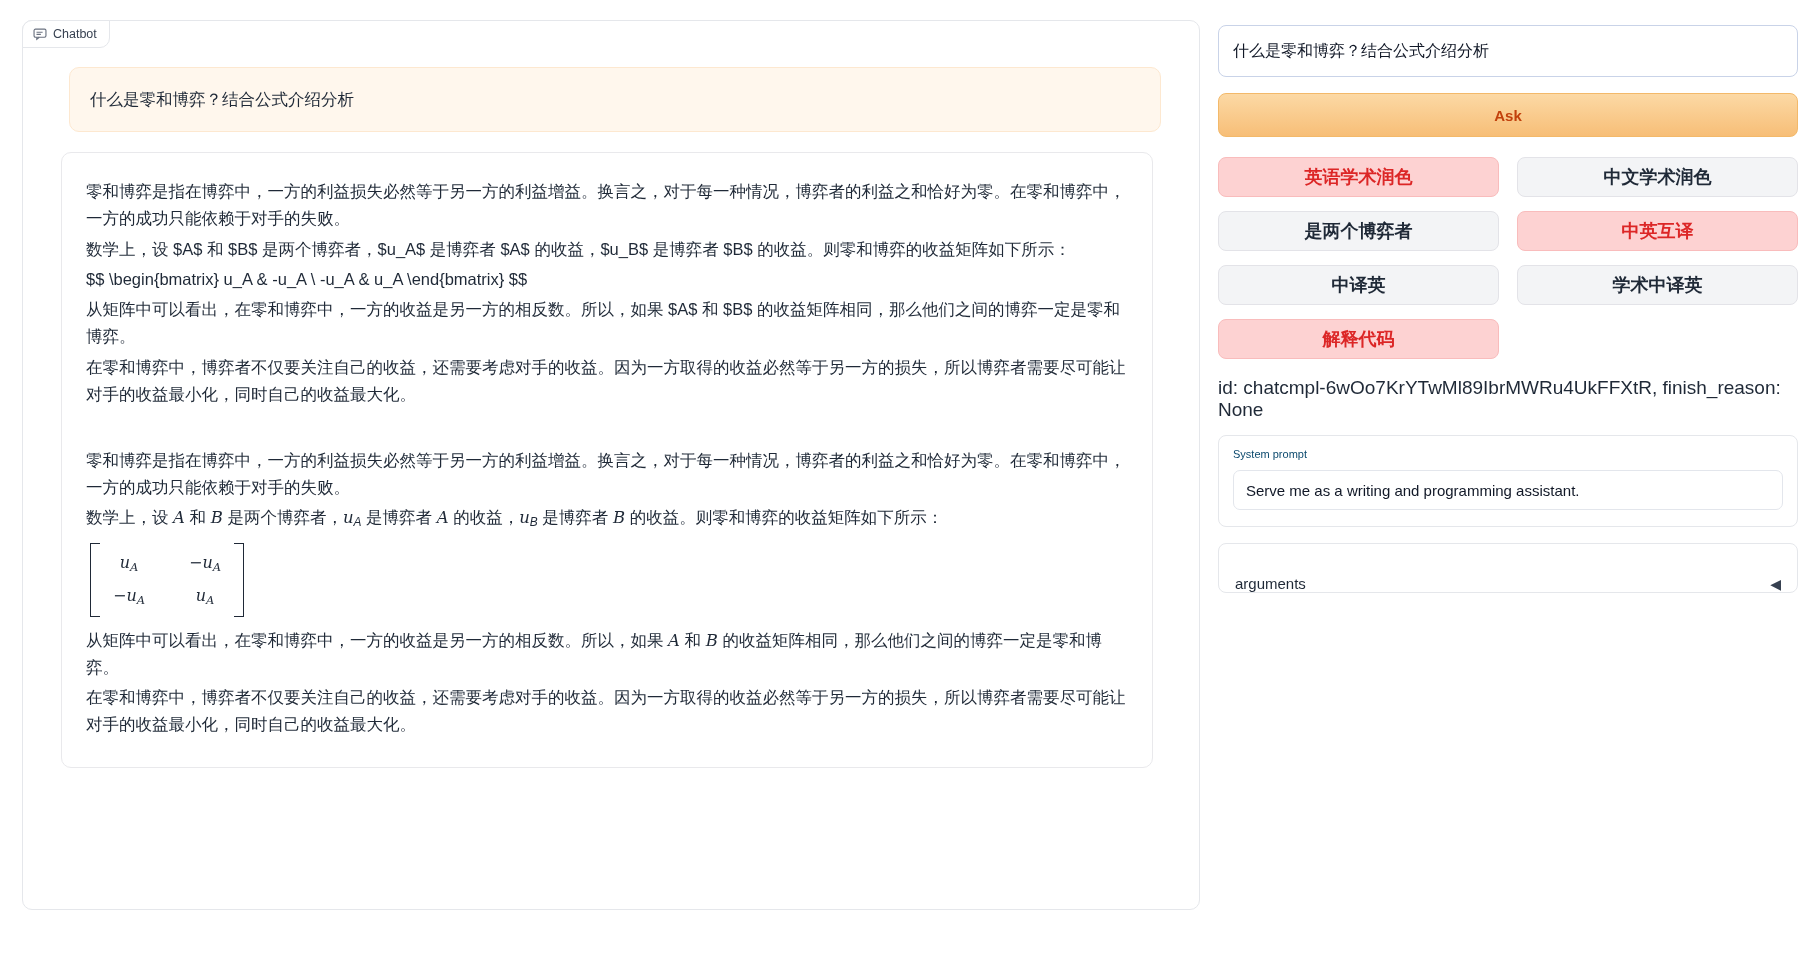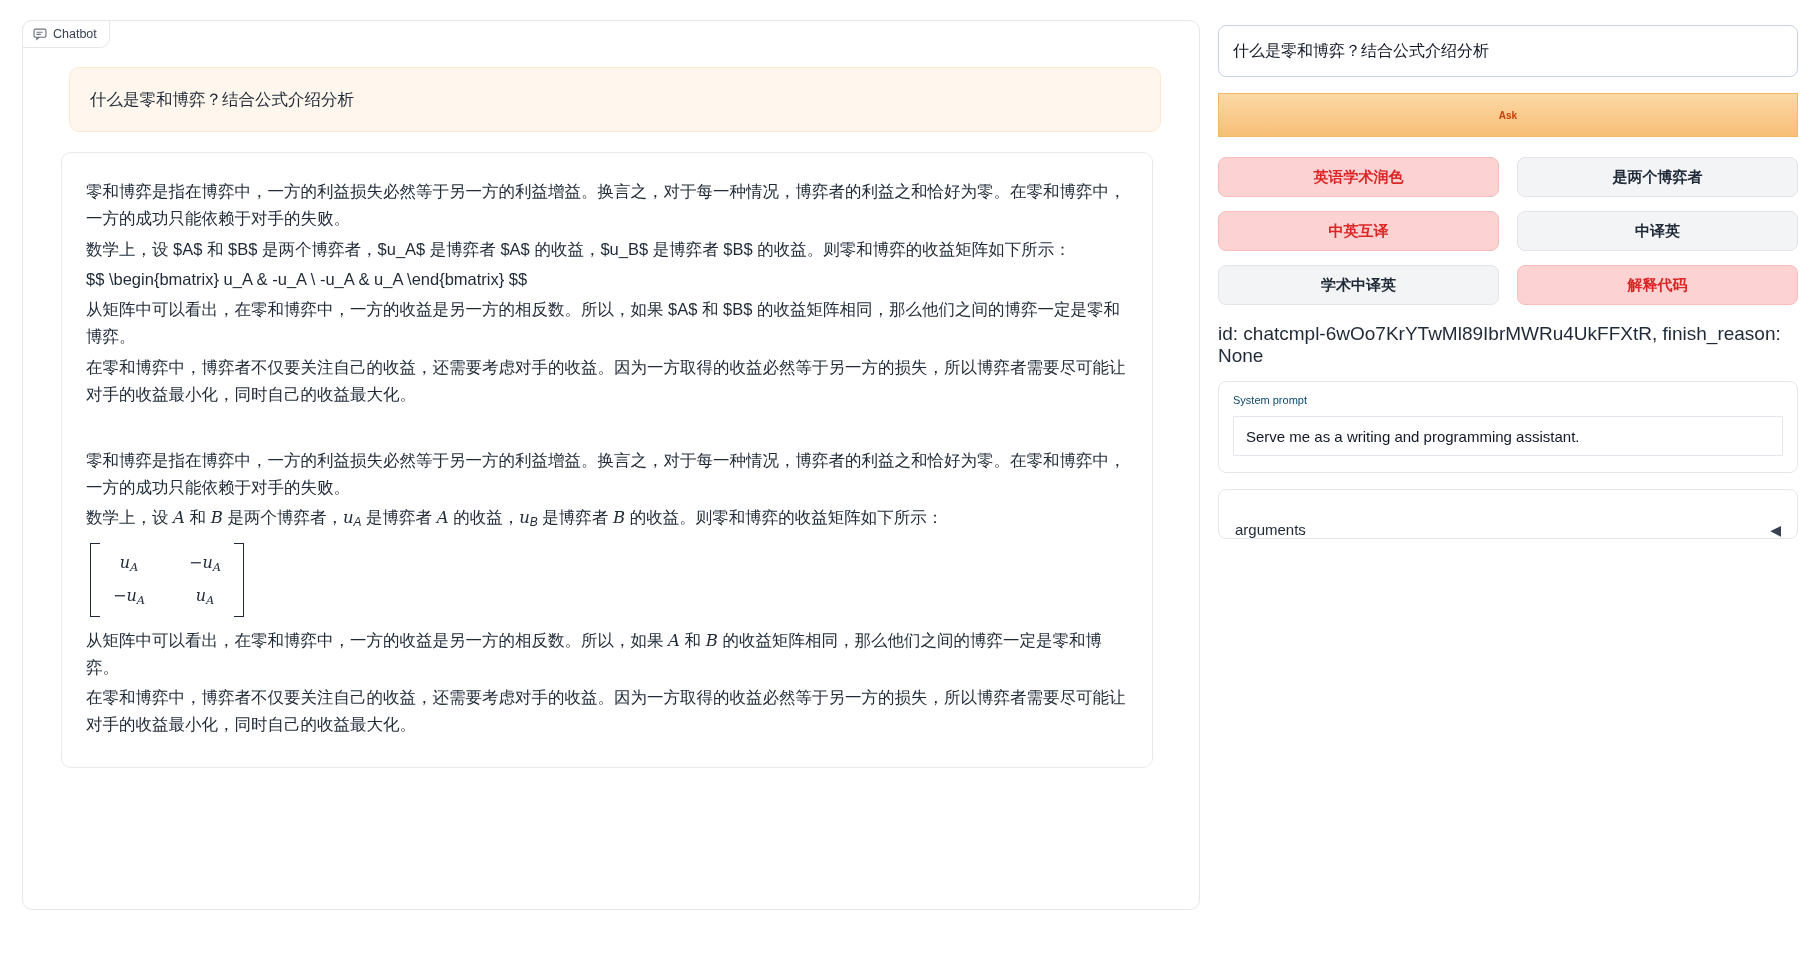--- a/index.html
+++ b/index.html
@@ -121,40 +121,40 @@
     font-family: "Liberation Sans", sans-serif;
     color: #111827;
     background: #ffffff;
     outline: none;
   }
   .ask-btn {
     width: 100%;
     height: 44px;
     margin-top: 16px;
     border: 1px solid #f3b96a;
-    border-radius: 0;
+    border-radius: 8px;
     background: linear-gradient(180deg, #fcd9a5 0%, #f7be77 100%);
     color: #c2410c;
-    font-size: 10px;
+    font-size: 15px;
     font-weight: bold;
     cursor: pointer;
   }
   .btn-grid {
     display: grid;
     grid-template-columns: 1fr 1fr;
     gap: 14px 18px;
     margin-top: 20px;
   }
   .fn-btn {
     height: 40px;
     border-radius: 8px;
     border: 1px solid #e3e3e8;
     background: #f3f4f6;
     color: #1f2937;
-    font-size: 15px;
+    font-size: 18px;
     font-weight: bold;
     cursor: pointer;
     font-family: Liberation Sans, sans-serif;
   }
   .fn-btn.hl {
     background: #fdd2d2;
     border: 1px solid #f9bcbc;
     color: #dc2626;
   }
   .meta-line {
@@ -171,21 +171,21 @@
   }
   .sys-title {
     font-size: 11px;
     color: #0c4a6e;
     margin-bottom: 10px;
   }
   .sys-input {
     width: 100%;
     height: 40px;
     border: 1px solid #e3e6ec;
-    border-radius: 1px;
+    border-radius: 7px;
     background: #ffffff;
     padding: 0 12px;
     font-size: 15px;
     color: #111827;
     font-family: "Liberation Sans", sans-serif;
     outline: none;
   }
   .accordion {
     margin-top: 16px;
     border: 1px solid #e5e7eb;
@@ -273,20 +273,21 @@
   </div>
 
   <div class="side-col">
 
     <input class="prompt-input" type="text" value="什么是零和博弈？结合公式介绍分析" style="">
 
     <button class="ask-btn">Ask</button>
 
     <div class="btn-grid">
       <button class="fn-btn hl">英语学术润色</button>
+      <button class="fn-btn">中文学术润色</button>
       <button class="fn-btn">是两个博弈者</button>
       <button class="fn-btn hl">中英互译</button>
       <button class="fn-btn">中译英</button>
       <button class="fn-btn">学术中译英</button>
       <button class="fn-btn hl">解释代码</button>
     </div>
 
     <div class="meta-line">id: chatcmpl-6wOo7KrYTwMl89IbrMWRu4UkFFXtR, finish_reason: None</div>
 
     <div class="sys-box">

